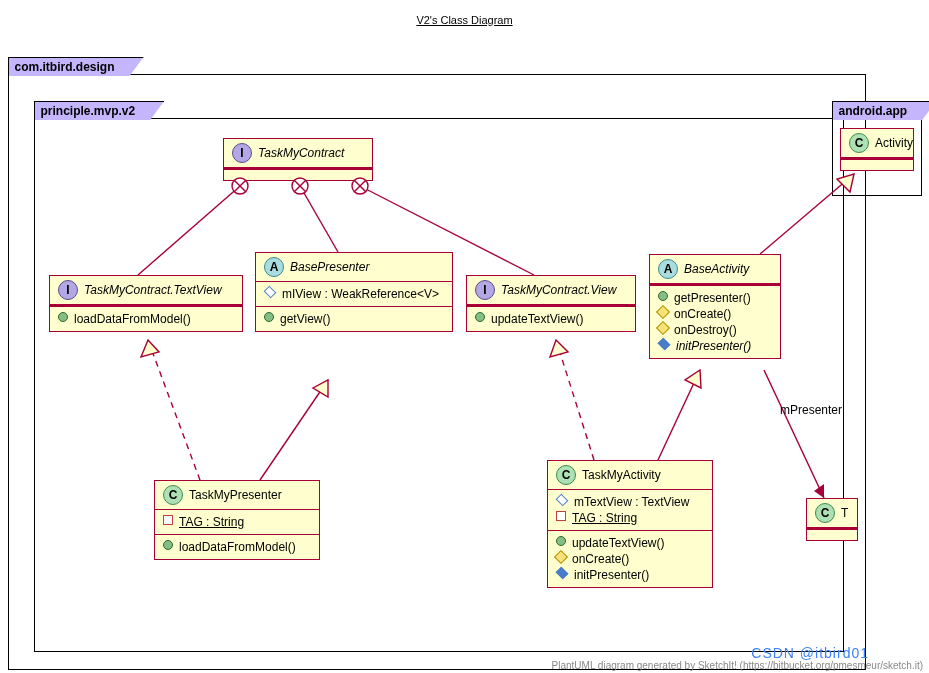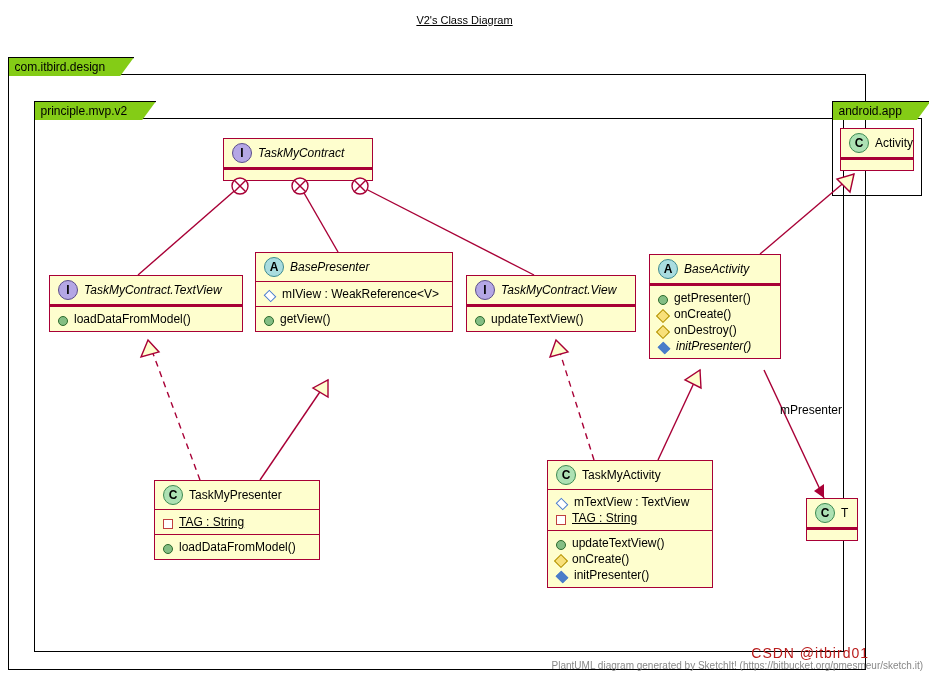--- a/index.html
+++ b/index.html
@@ -26,22 +26,22 @@
   .pkg {
     position: absolute;
     border: 1.5px solid #000;
     background: transparent;
   }
   .pkg-tab {
     position: absolute;
     top: -18px; left: -1.5px;
     border: 1.5px solid #000;
     border-bottom: none;
-    background: #84cc16;
-    font-weight: normal;
+    background: #c4b5fd;
+    font-weight: bold;
     font-size: 12px;
     padding: 2px 28px 2px 6px;
     clip-path: polygon(0 0, 100% 0, calc(100% - 14px) 100%, 0 100%);
   }
 
   
   .uml {
     position: absolute;
     background: #fefece;
     border: 1.5px solid #a80036;
@@ -52,21 +52,21 @@
     gap: 6px;
     padding: 4px 8px;
     font-style: italic;
     border-bottom: 1.5px solid #a80036;
   }
   .uml.noit .hdr { font-style: normal; }
   .uml .sep { height:0; border-top:1.5px solid #a80036; border-bottom:1.5px solid #a80036; }
   .uml .sect { padding: 4px 8px; border-bottom:1.5px solid #a80036; }
   .uml .sect:last-child { border-bottom: none; }
   .uml .sect.empty { min-height: 4px; padding: 3px 0; }
-  .row { display:flex; align-items:flex-end; gap:6px; padding:1px 0; }
+  .row { display:flex; align-items:flex-start; gap:6px; padding:1px 0; }
   .row span.txt { white-space: nowrap; }
   .underline { text-decoration: underline; }
 
   
   .stereo {
     width: 18px; height: 18px; line-height: 18px;
     border-radius: 50%;
     text-align: center;
     font-weight: bold;
     font-size: 12px;
@@ -107,21 +107,21 @@
     right:6px; bottom:2px;
     text-align:right;
     font-size:10px;
     color:#888;
     margin-left:48px;
   }
   .watermark {
     position:absolute;
     right:60px; bottom:12px;
     font-size:14px;
-    color:#b91c1c;
+    color:#3b82f6;
     letter-spacing:1px;
   }
 </style>
 </head>
 <body>
 
 <div class="title">
   <span>V2's Class Diagram</span>
 </div>
 

